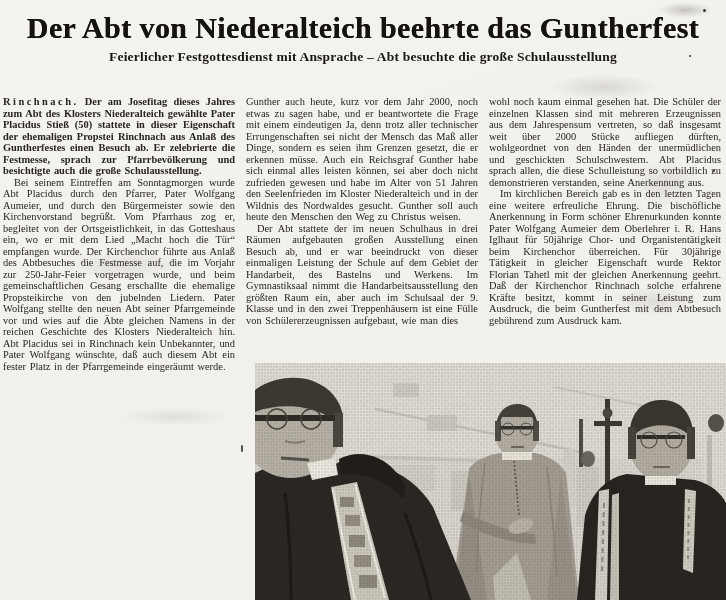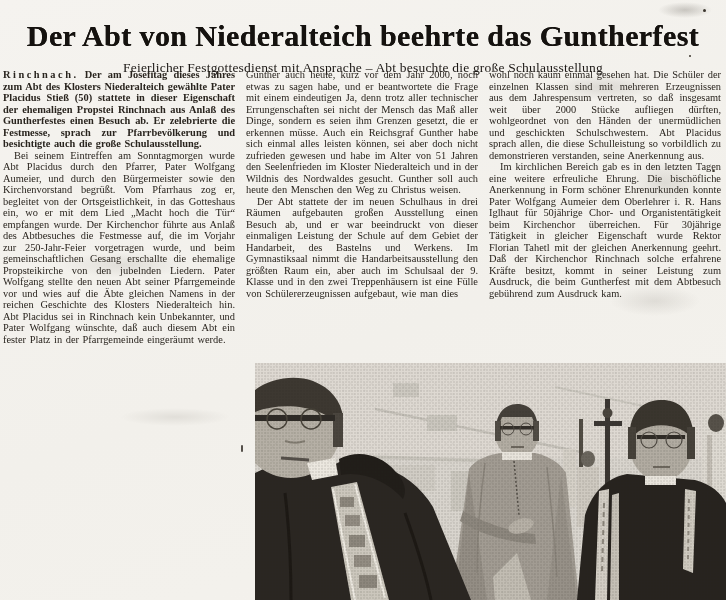--- a/index.html
+++ b/index.html
@@ -7,34 +7,34 @@
     position:relative;
     width:726px;height:600px;
     overflow:hidden;
     background:linear-gradient(160deg,#f5f3ef 0%,#f2f0eb 55%,#f4f2ed 100%);
     font-family:"Liberation Serif","DejaVu Serif",serif;
     color:#241f1a;
   }
   
   .head-block{position:absolute;top:12px;left:0;right:0;text-align:center;}
   .headline{
-    margin:8px;font-size:30px;line-height:32px;font-weight:bold;
+    margin:0;font-size:30px;line-height:32px;font-weight:bold;
     letter-spacing:.4px;color:#15120f;
     text-shadow:0 0 .4px #15120f;
   }
   .subheadline{
-    margin:5px 0 0 0;font-size:13.5px;line-height:15px;font-weight:normal;
+    margin:5px 0 0 0;font-size:13.5px;line-height:15px;font-weight:bold;
     color:#1b1714;letter-spacing:.2px;
   }
   
   .columns{
     position:absolute;top:69px;left:3px;
     display:flex;gap:11px;
   }
-  .col{width:232px;}
+  .col{width:232px;margin-top:27px;}
   .col p{
     margin:0;font-size:10.4px;line-height:11.5px;
     text-align:justify;color:#29241e;
     word-spacing:1px;
     hyphens:auto;-webkit-hyphens:auto;
   }
   .col p.indent{text-indent:11px;}
   .lead{font-weight:bold;color:#1d1915;}
   .dateline{font-weight:bold;letter-spacing:2.5px;}
   

